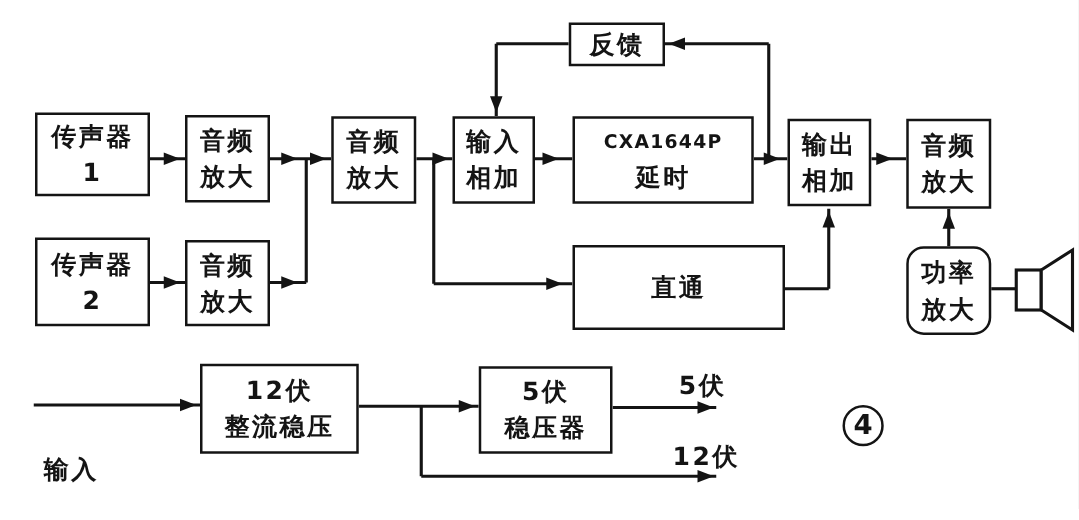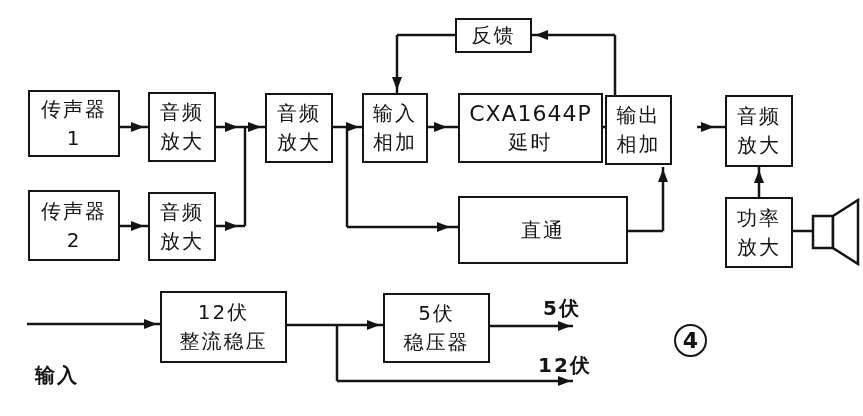--- a/index.html
+++ b/index.html
@@ -6,24 +6,24 @@
   html,body { margin:0; padding:0; background:#e8e8e8; }
   #stage {
     position:relative; width:863px; height:416px; background:var(--bg);
     font-family:"DejaVu Sans", sans-serif; color:var(--ink); overflow:hidden;
   }
   #wires { position:absolute; left:0; top:0; width:863px; height:416px; }
   .box {
     position:absolute; box-sizing:border-box; border:2.5px solid var(--ink);
     background:var(--bg); display:flex; flex-direction:column;
     align-items:center; justify-content:center; text-align:center;
-    font-weight:normal; font-size:20px; line-height:29px; letter-spacing:2px;
+    font-weight:bold; font-size:20px; line-height:29px; letter-spacing:2px;
   }
   .box .ln { white-space:nowrap; }
-  .latin { letter-spacing:1px; font-size:22px; }
+  .latin { letter-spacing:1px; font-size:15px; }
   .lbl {
     position:absolute; font-weight:bold; font-size:20px;
     letter-spacing:2px; white-space:nowrap;
   }
   .fig-circle {
     position:absolute; left:674px; top:324px; width:33px; height:33px;
     box-sizing:border-box; border:2.5px solid var(--ink); border-radius:50%;
     display:flex; align-items:center; justify-content:center;
     font-weight:bold; font-size:22px; background:var(--bg);
   }
@@ -123,35 +123,35 @@
   <div class="box" style="left:362px;top:93px;width:66px;height:70px;">
     <span class="ln">输入</span>
     <span class="ln">相加</span>
   </div>
 
   <div class="box" style="left:458px;top:93px;width:145px;height:70px;">
     <span class="ln latin">CXA1644P</span>
     <span class="ln">延时</span>
   </div>
 
-  <div class="box" style="left:605px;top:95px;width:67px;height:70px;">
+  <div class="box" style="left:630px;top:95px;width:67px;height:70px;">
     <span class="ln">输出</span>
     <span class="ln">相加</span>
   </div>
 
   <div class="box" style="left:725px;top:95px;width:68px;height:72px;">
     <span class="ln">音频</span>
     <span class="ln">放大</span>
   </div>
 
   <div class="box" style="left:458px;top:196px;width:170px;height:68px;">
     <span class="ln">直通</span>
   </div>
 
-  <div class="box" style="left:725px;top:197px;width:68px;height:71px;">
+  <div class="box" style="left:725px;top:197px;width:68px;height:71px;border-radius:14px;">
     <span class="ln">功率</span>
     <span class="ln">放大</span>
   </div>
 
   <div class="box" style="left:160px;top:291px;width:127px;height:72px;">
     <span class="ln">12伏</span>
     <span class="ln">整流稳压</span>
   </div>
 
   <div class="box" style="left:383px;top:293px;width:107px;height:70px;">

